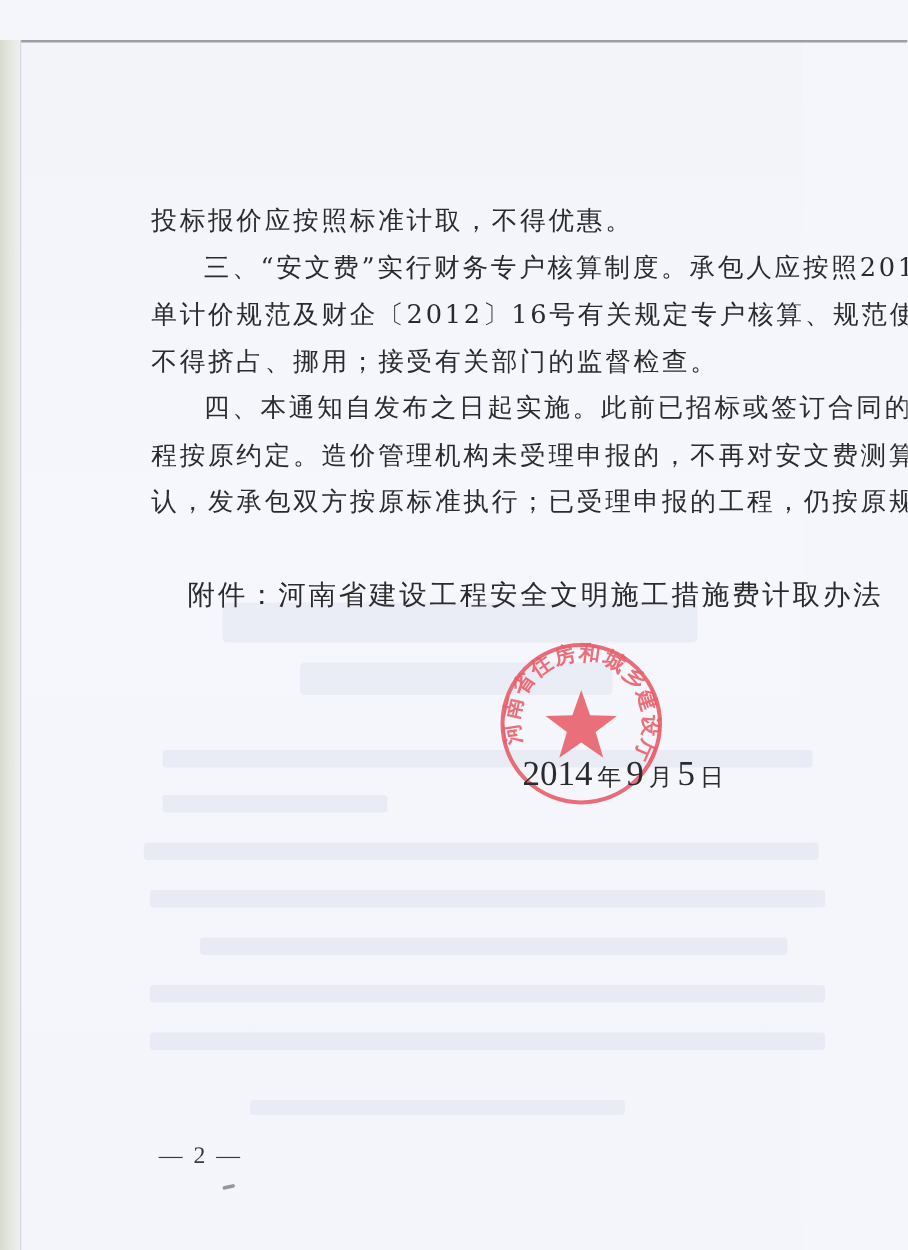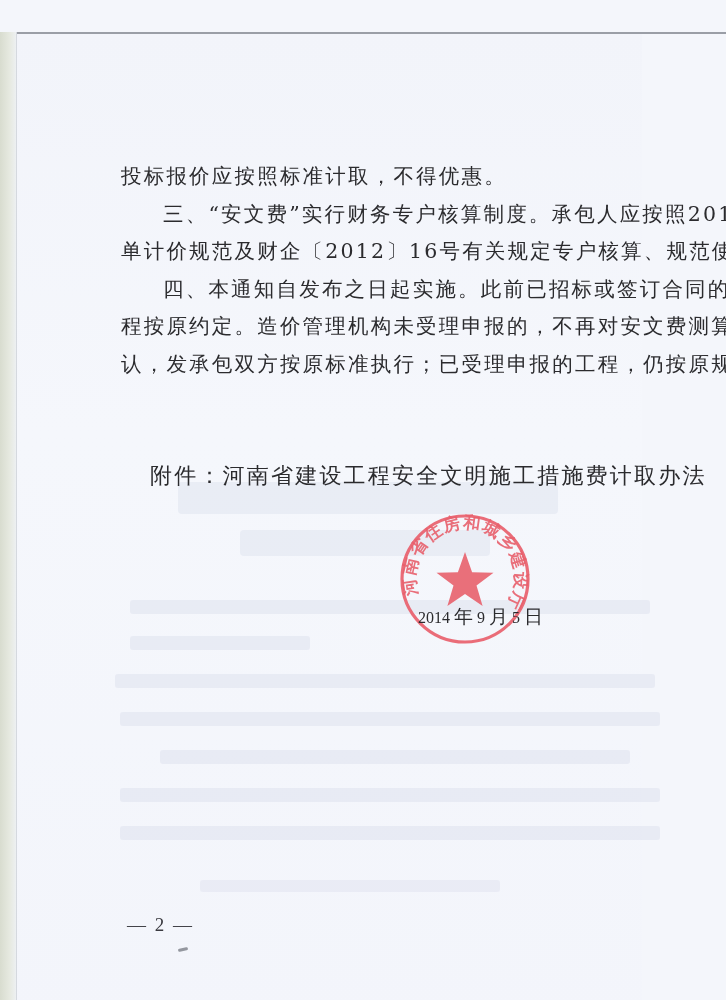--- a/index.html
+++ b/index.html
@@ -90,21 +90,21 @@
     }
     .date {
       position: absolute;
       left: 418px;
       top: 572px;
       color: #2b2b2e;
       font-size: 20px;
       white-space: nowrap;
       font-family: "Liberation Serif", "DejaVu Serif", serif;
     }
-    .date .num { font-size: 16px; }
+    .date .num { font-size: 28px; }
     .date .cjk { font-family: "DejaVu Serif", serif; font-size: 19px; padding: 0 4px; }
     .page-number {
       position: absolute;
       left: 127px;
       top: 882px;
       color: #3a3a40;
       font-size: 19px;
       font-family: "Liberation Serif", "DejaVu Serif", serif;
       white-space: nowrap;
       letter-spacing: 2px;
@@ -140,20 +140,21 @@
     <div class="ghost" style="left:160px; top:718px; width:470px; height:14px; background:#d9deeb; border-radius:3px;"></div>
     <div class="ghost" style="left:120px; top:756px; width:540px; height:14px; background:#d9deeb; border-radius:3px;"></div>
     <div class="ghost" style="left:120px; top:794px; width:540px; height:14px; background:#d9deeb; border-radius:3px;"></div>
     <div class="ghost" style="left:200px; top:848px; width:300px; height:12px; background:#dde1ee; border-radius:3px;"></div>
   </div>
 
   <div class="body-text">
     <span class="line">投标报价应按照标准计取，不得优惠。</span>
     <span class="line indent">三、“安文费”实行财务专户核算制度。承包人应按照2013清</span>
     <span class="line">单计价规范及财企〔2012〕16号有关规定专户核算、规范使用，</span>
+    <span class="line">不得挤占、挪用；接受有关部门的监督检查。</span>
     <span class="line indent">四、本通知自发布之日起实施。此前已招标或签订合同的工</span>
     <span class="line">程按原约定。造价管理机构未受理申报的，不再对安文费测算确</span>
     <span class="line">认，发承包双方按原标准执行；已受理申报的工程，仍按原规定</span>
   </div>
 
   <div class="attachment">附件：河南省建设工程安全文明施工措施费计取办法</div>
 
   <svg class="seal" viewBox="0 0 134 134" xmlns="http://www.w3.org/2000/svg">
     <defs>
       <path id="sealArc" d="M 22 88 A 50 50 0 1 1 112 88" fill="none"></path>

